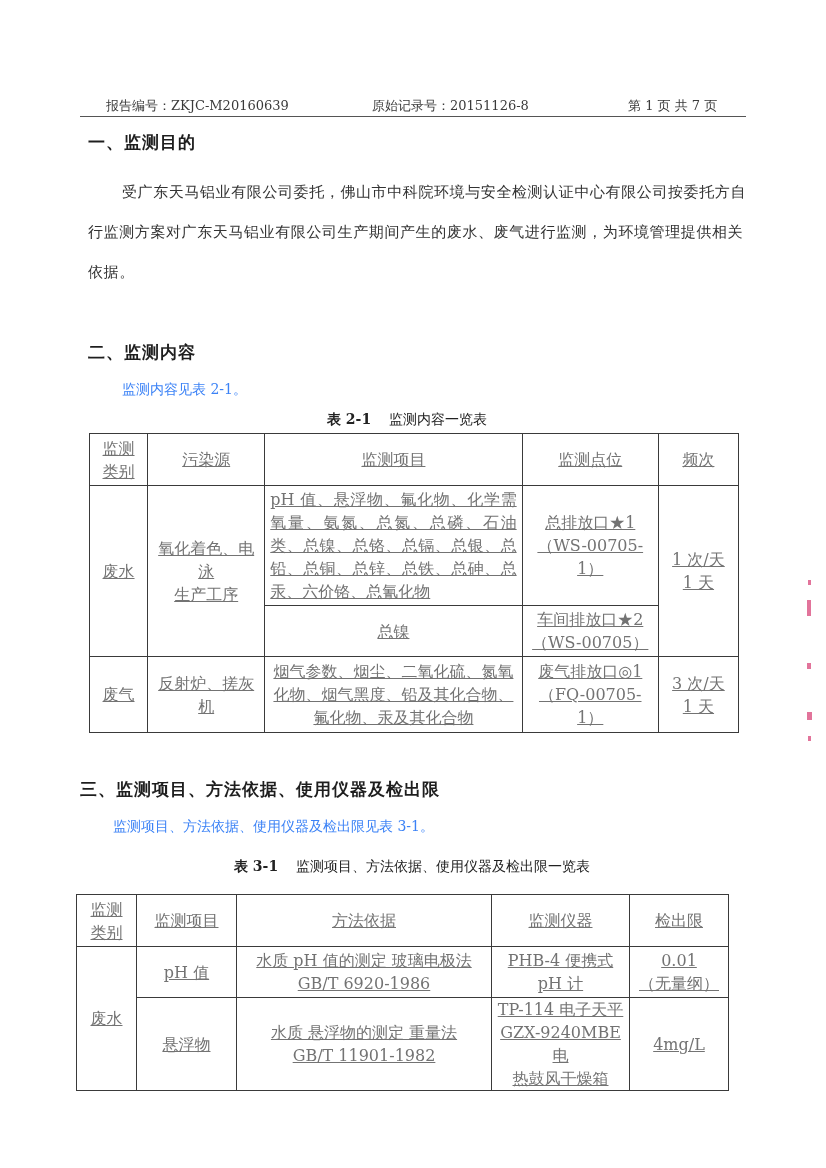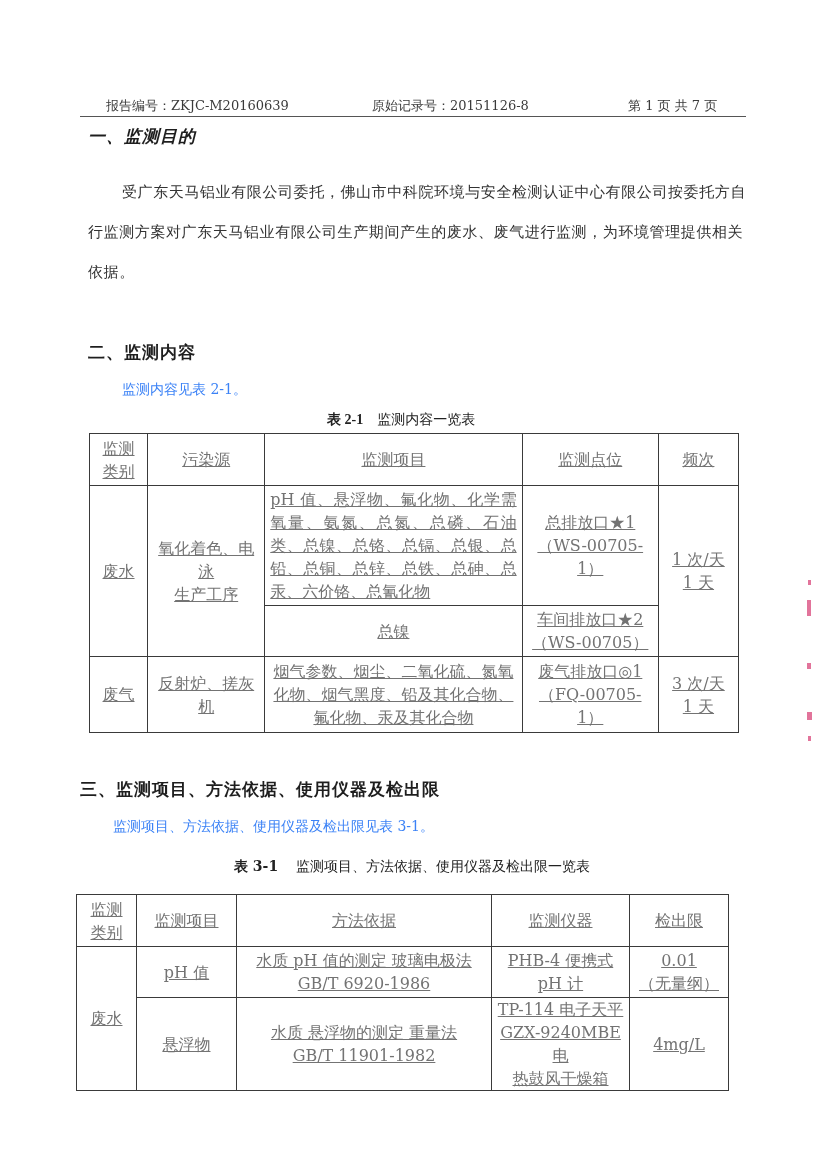--- a/index.html
+++ b/index.html
@@ -20,26 +20,26 @@
   .seal{position:absolute;background:#d8457a;opacity:0.75;}
 </style>
 </head>
 <body>
 
 <div class="abs hdr" style="left:106px;">报告编号：ZKJC-M20160639</div>
 <div class="abs hdr" style="left:372px;">原始记录号：20151126-8</div>
 <div class="abs hdr" style="left:628px;">第 1 页 共 7 页</div>
 <div class="abs hdr-rule"></div>
 
-<div class="abs h1" style="left:88px;top:125px;font-style:italic;">一、监测目的</div>
+<div class="abs h1" style="left:88px;top:131px;">一、监测目的</div>
 <div class="abs para" style="left:88px;top:172px;width:664px;"><span class="indent"></span><span>受广东天马铝业有限公司委托，佛山市中科院环境与安全检测认证中心有限公司按委托方自行监测方案对广东天马铝业有限公司生产期间产生的废水、废气进行监测，为环境管理提供相关依据。</span></div>
 
 <div class="abs h1" style="left:88px;top:341px;text-align:center;">二、监测内容</div>
 <div class="abs lead" style="left:122px;top:381px;">监测内容见表 2-1。</div>
-<div class="abs cap" style="left:327px;top:411px;font-family:Liberation Serif, serif;"><b>表 2-1</b>&nbsp;&nbsp;&nbsp;&nbsp;<span>监测内容一览表</span></div>
+<div class="abs cap" style="left:327px;top:411px;"><b>表 2-1</b>&nbsp;&nbsp;&nbsp;&nbsp;<span>监测内容一览表</span></div>
 
 <table class="t" style="left:89px;top:433px;width:650px;">
   <colgroup>
       <col style="width:58px">
       <col style="width:117px">
       <col style="width:257px">
       <col style="width:136px">
       <col style="width:80px">
     </colgroup>
   <tbody>

